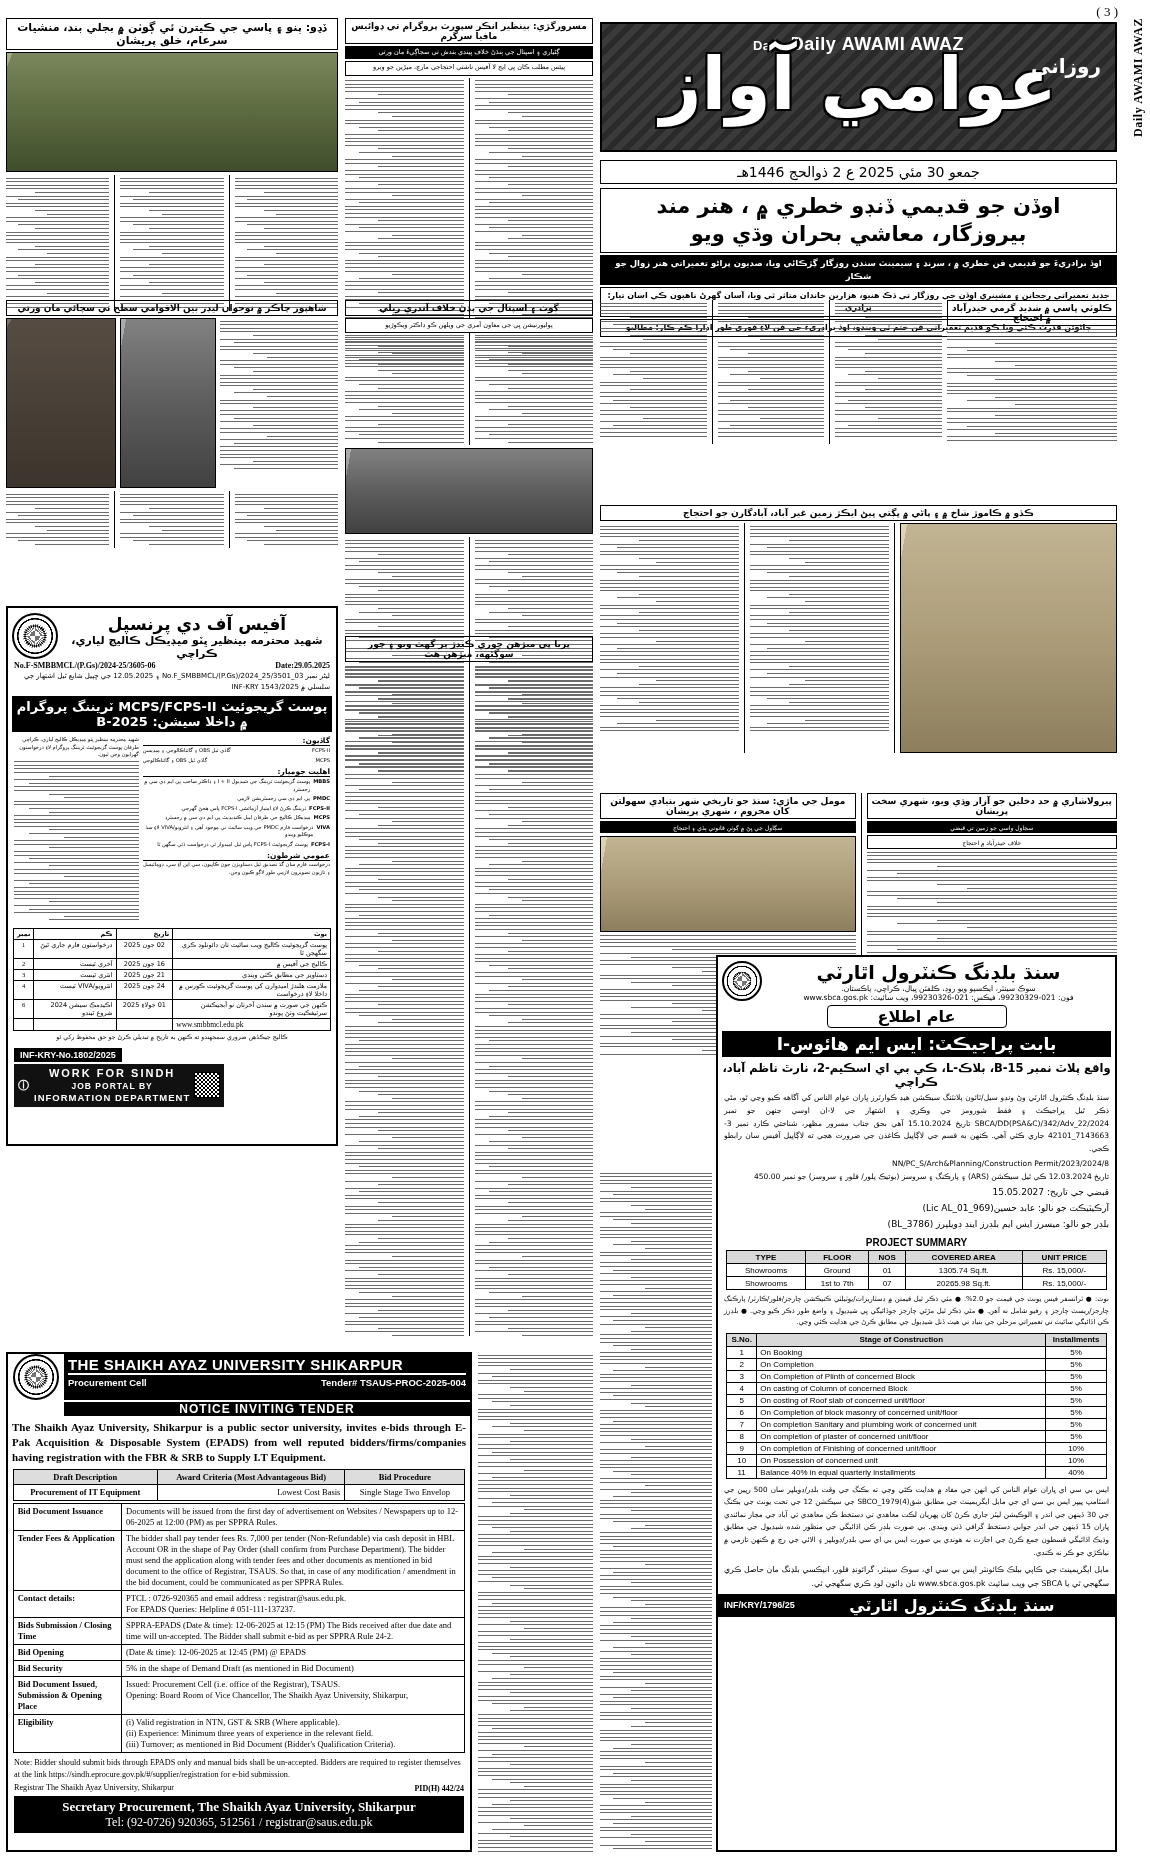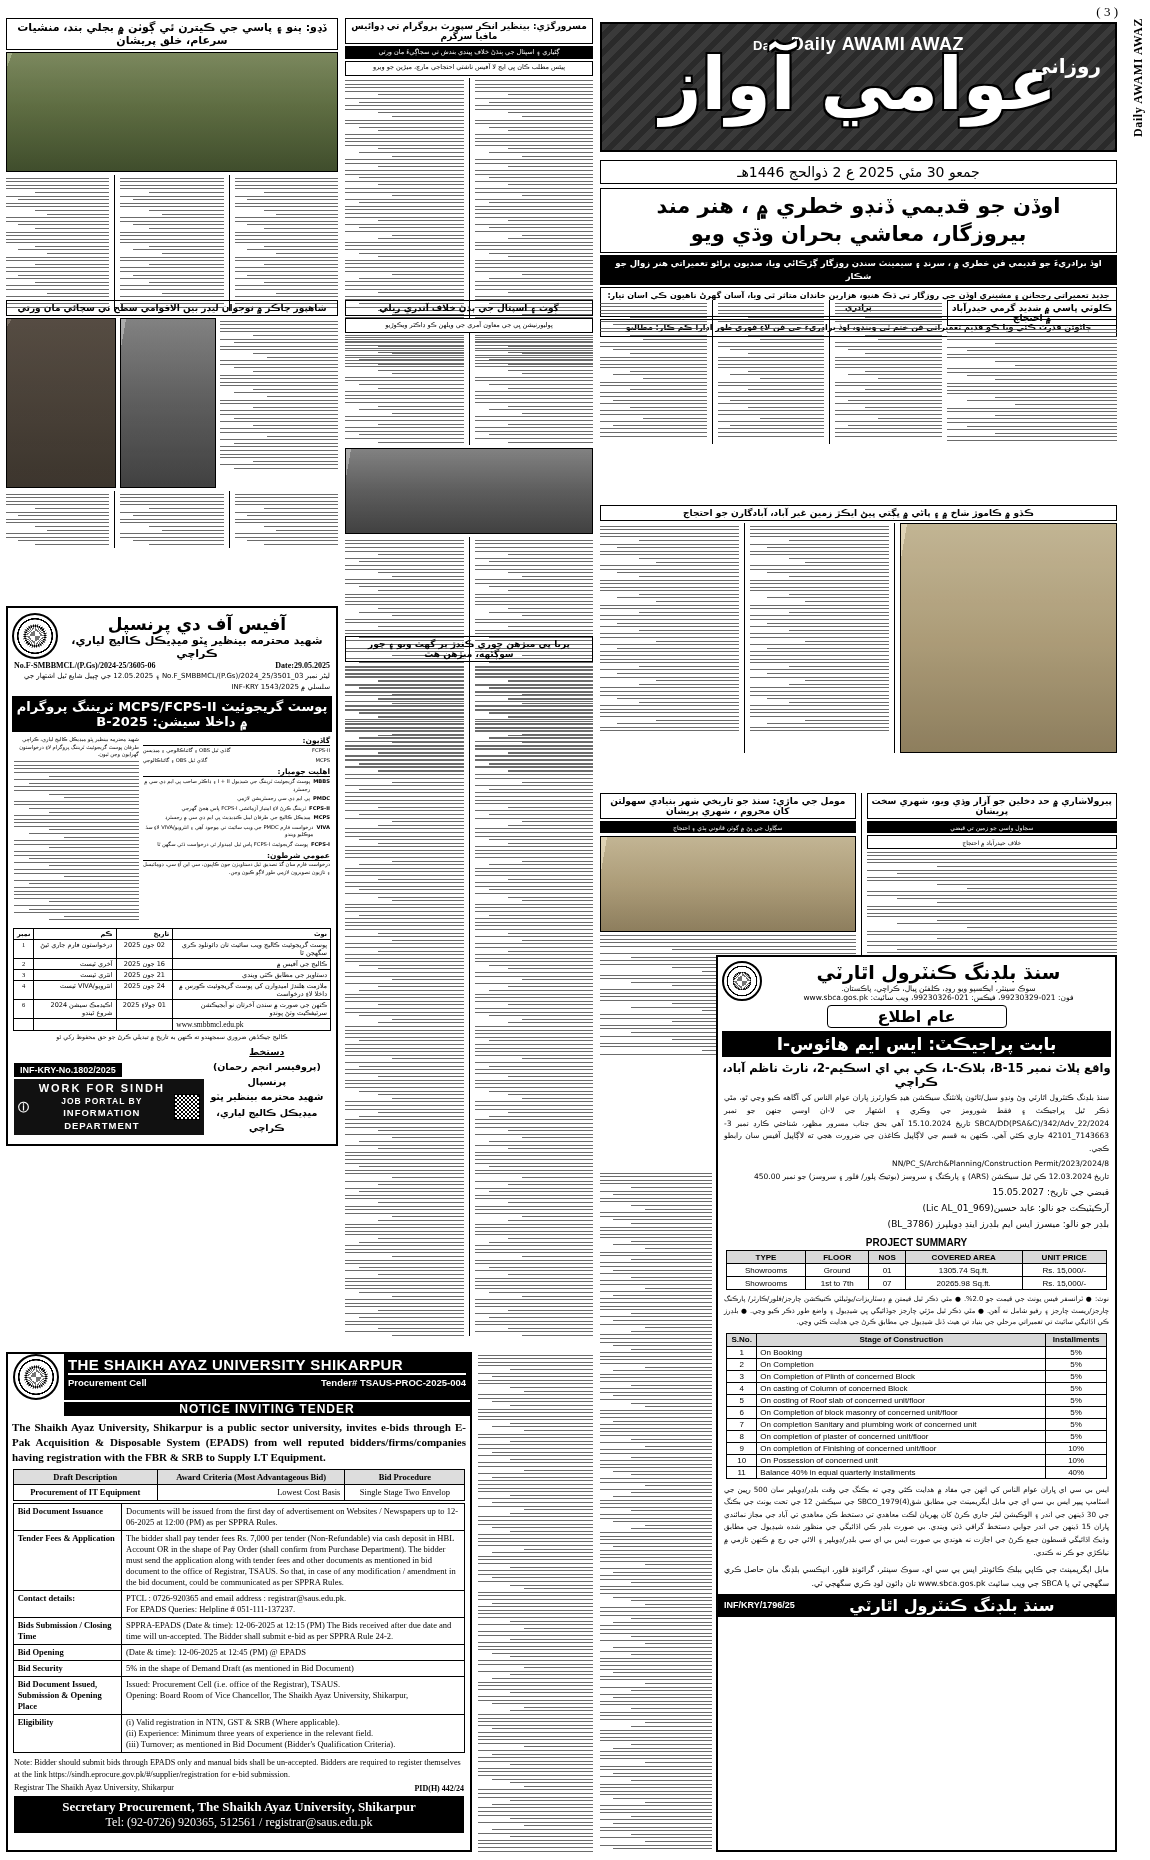--- a/index.html
+++ b/index.html
@@ -719,27 +719,20 @@
         <div class="sindh-band" style="display:flex; align-items:center; gap:4px; margin-top:2px; padding:2px 4px;">
           <span style="font-size:11px">ⓘ</span>
           <span style="flex:1">
             <span style="display:block; font-size:11px; letter-spacing:2px">WORK FOR SINDH</span>
             <span style="display:block; font-size:8.5px">JOB PORTAL BY</span>
             <span style="display:block; font-size:9.5px; letter-spacing:1px">INFORMATION DEPARTMENT</span>
           </span>
           <span class="qr"></span>
         </div>
       </div>
-      <div class="rtl urdu" style="text-align:center; font-weight:bold; font-size:9.5px; line-height:1.6;">
-        <div style="text-decoration:underline">دستخط</div>
-        <div>(پروفيسر انجم رحمان)</div>
-        <div>پرنسپال</div>
-        <div>شهيد محترمه بينظير ڀٽو</div>
-        <div>ميڊيڪل ڪاليج لياري، ڪراچي</div>
-      </div>
     </div>
   </div>
 
   <div class="ad" style="position:absolute; left:6px; top:1352px; width:466px; height:500px; overflow:hidden;">
 
     <div style="display:flex; align-items:stretch;">
       <div style="width:56px; display:flex; align-items:center; justify-content:center;">
         <div class="seal"></div>
       </div>
       <div class="tsaus-hdr" style="flex:1;">

